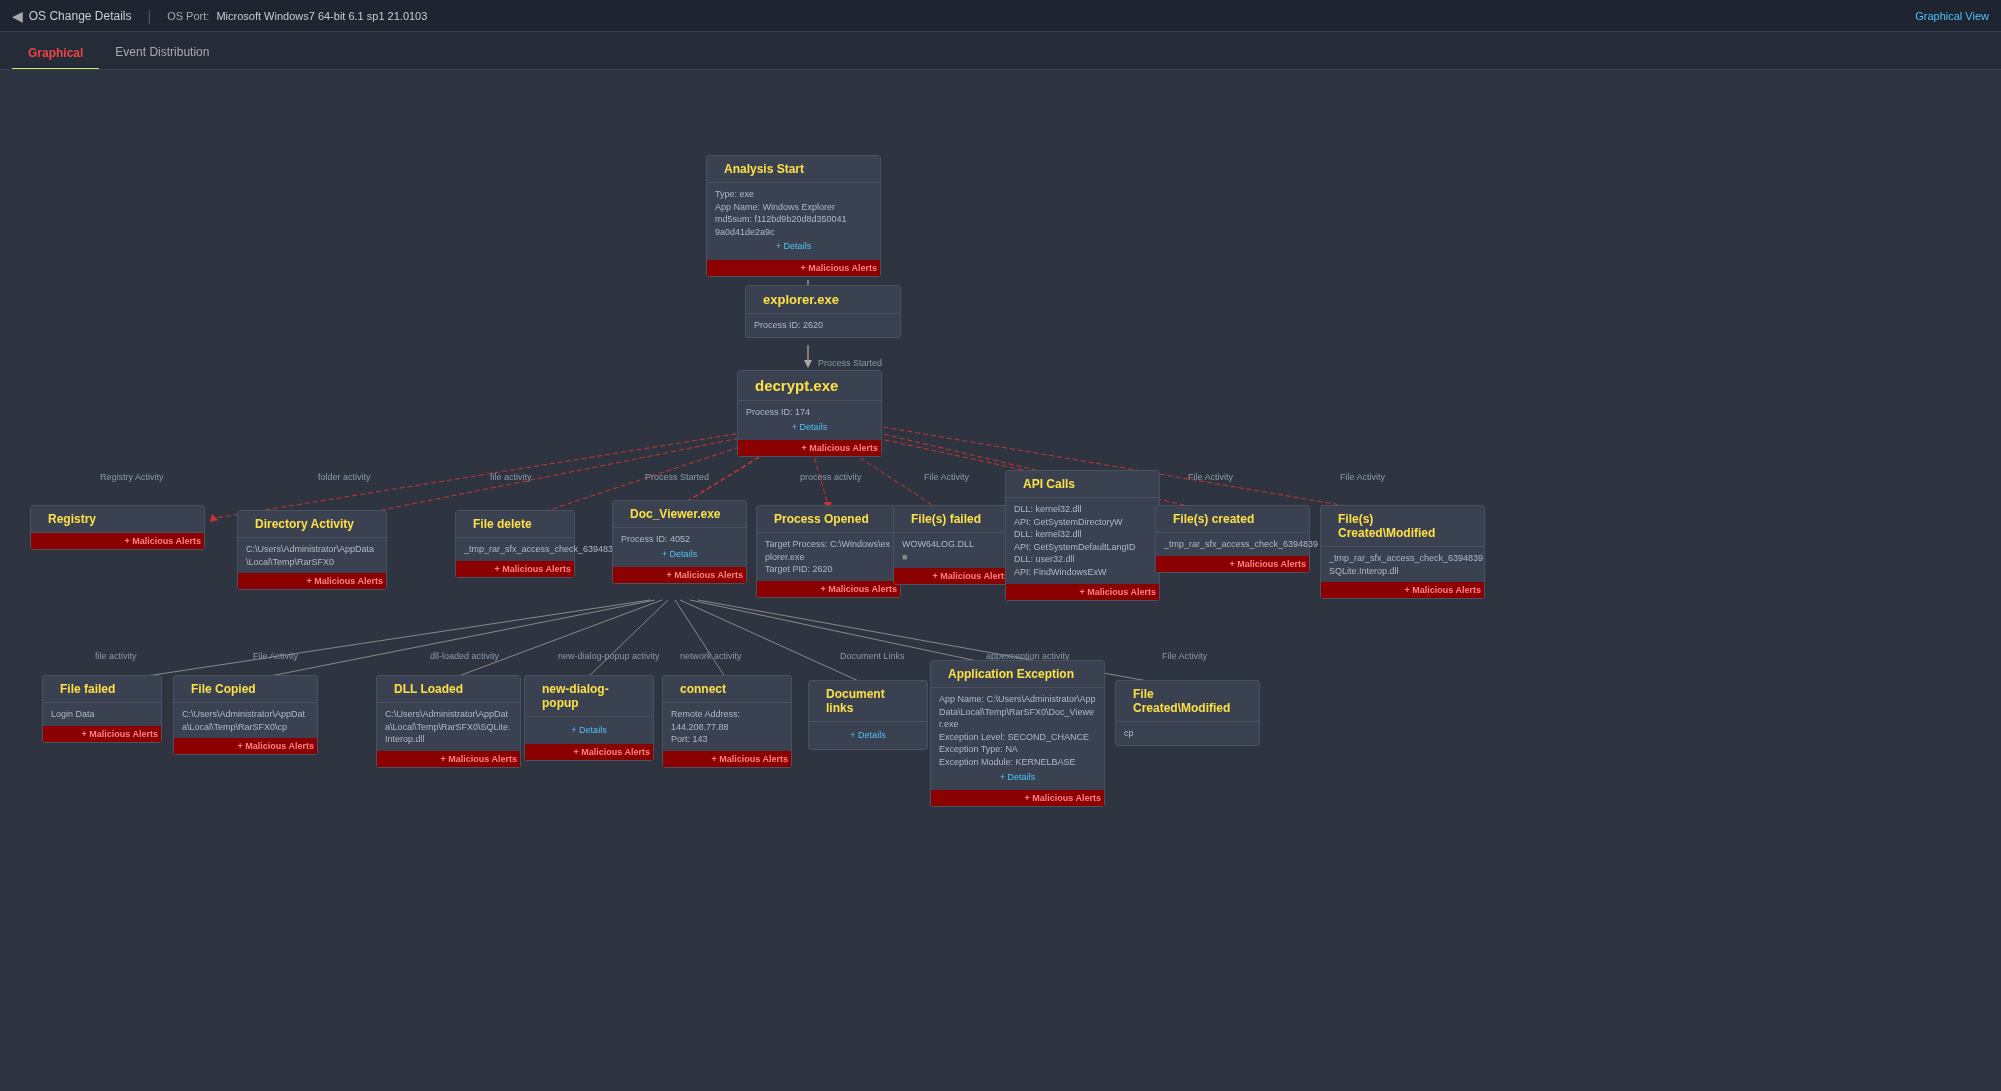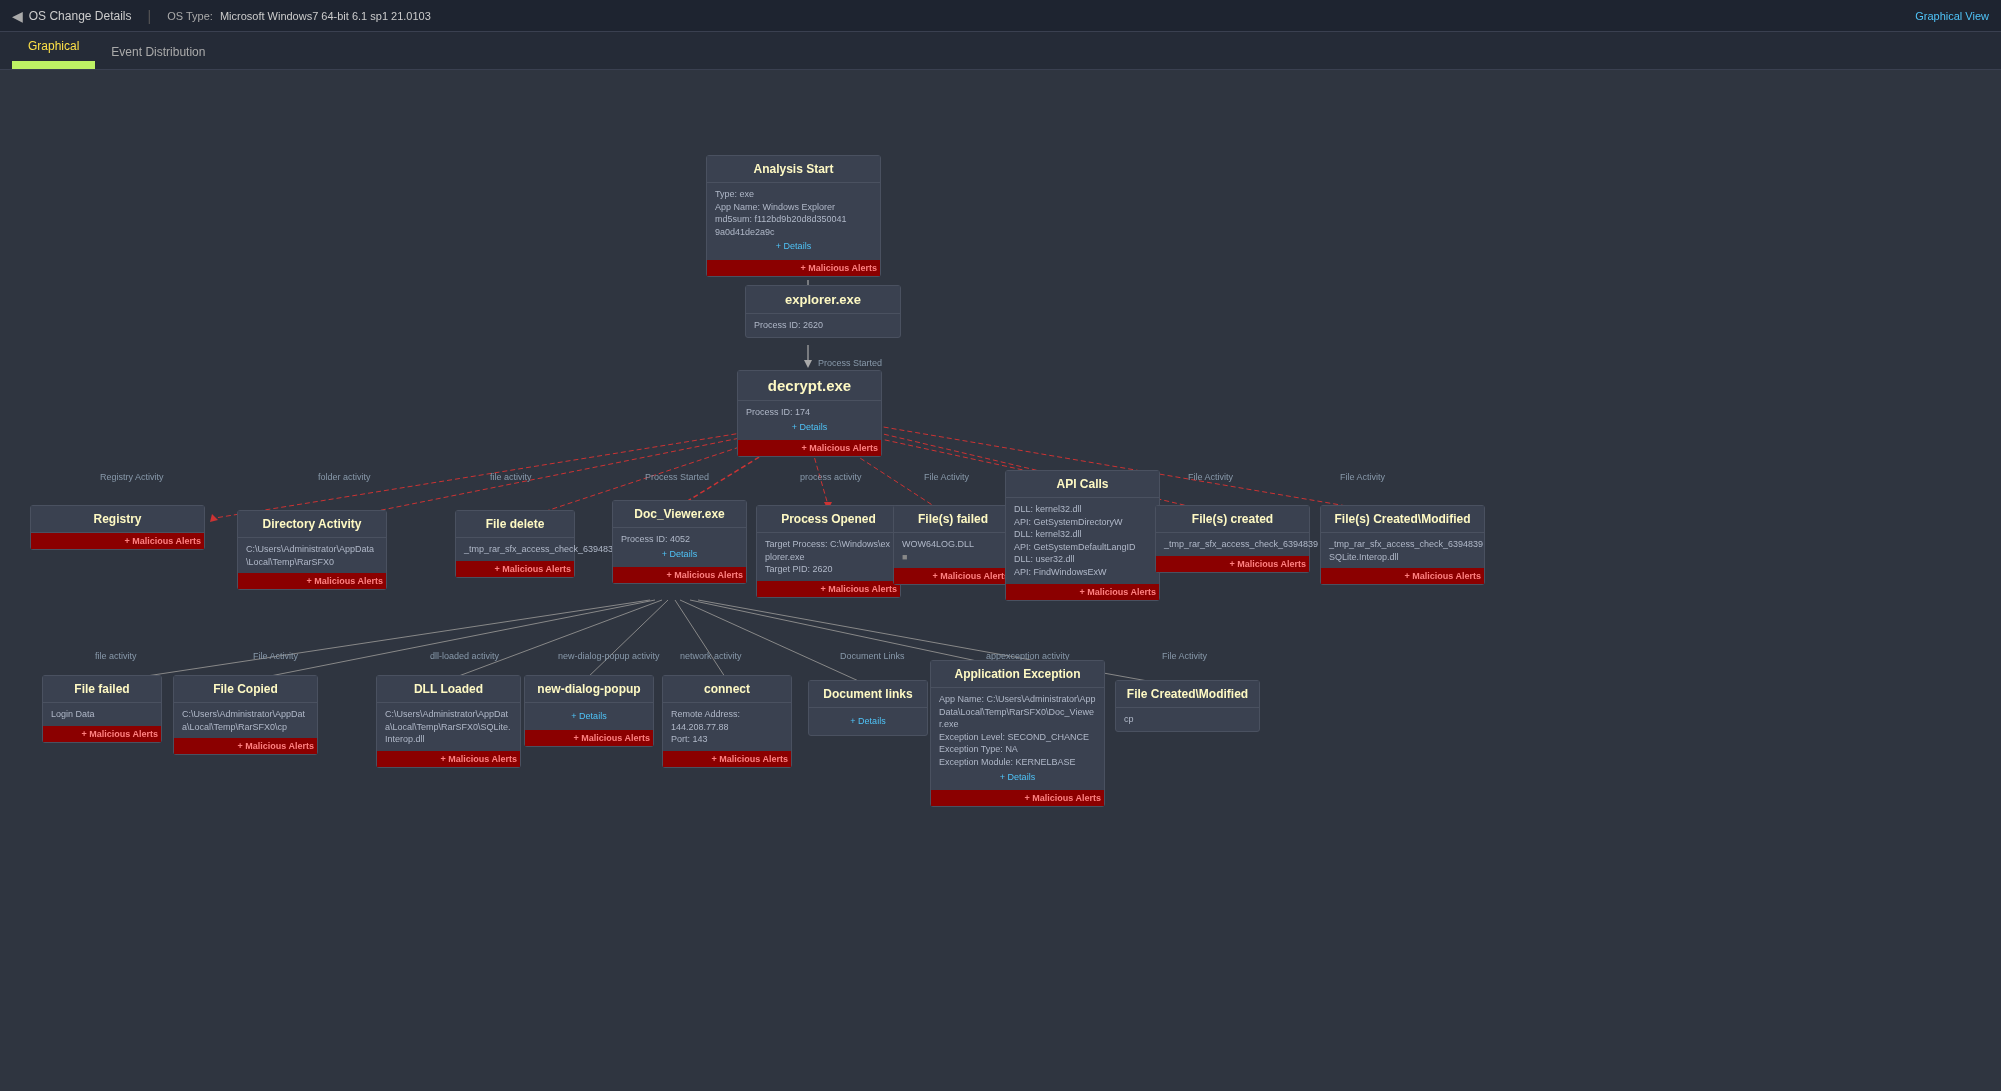--- a/index.html
+++ b/index.html
@@ -48,46 +48,47 @@
       border-bottom: 1px solid #3a4050;
     }
     .tab {
       padding: 8px 16px;
       font-size: 12px;
       cursor: pointer;
       border-bottom: 2px solid transparent;
       color: #aaa;
     }
     .tab.active {
-      color: #fde047;
-      border-bottom: 8px solid #bef264;
+      color: #ef4444;
+      border-bottom: 1px solid #bef264;
+      font-weight: bold;
     }
     
     .main-content {
       width: 100%;
       height: calc(1091px - 70px);
       background: #2f3540;
       position: relative;
       overflow: hidden;
     }
     
     .node {
       position: absolute;
       background: #3a4150;
       border: 1px solid #4a5160;
       border-radius: 3px;
       min-width: 120px;
     }
     .node-title {
       background: #3a4150;
-      color: #fef9c3;
+      color: #fde047;
       font-weight: bold;
       font-size: 12px;
-      padding: 6px 2px;
-      text-align: center;
+      padding: 6px 17px;
+      text-align: left;
       border-bottom: 1px solid #4a5160;
     }
     .node-body {
       padding: 5px 8px;
       font-size: 9px;
       color: #b0b8c8;
       line-height: 1.4;
     }
     .node-footer {
       background: #8b0000;
@@ -245,21 +246,21 @@
 </head>
 <body>
 
 <div class="top-bar">
   <div class="top-bar-title">
     <span style="color:#aaa;font-size:14px;">◀</span>
     <span style="color:#ccc;font-size:12px;">OS Change Details</span>
   </div>
   <span class="top-bar-divider">|</span>
   <span style="color:#aaa;font-size:11px;">
-    <span>OS Type:</span>
+    <span>OS Port:</span>
     <span style="color:#ccc;margin-left:4px;">Microsoft Windows7 64-bit 6.1 sp1 21.0103</span>
   </span>
   <div class="top-bar-right">Graphical View</div>
 </div>
 
 <div class="tab-bar">
   <div class="tab active">
     <span>Graphical</span>
   </div>
   <div class="tab">

